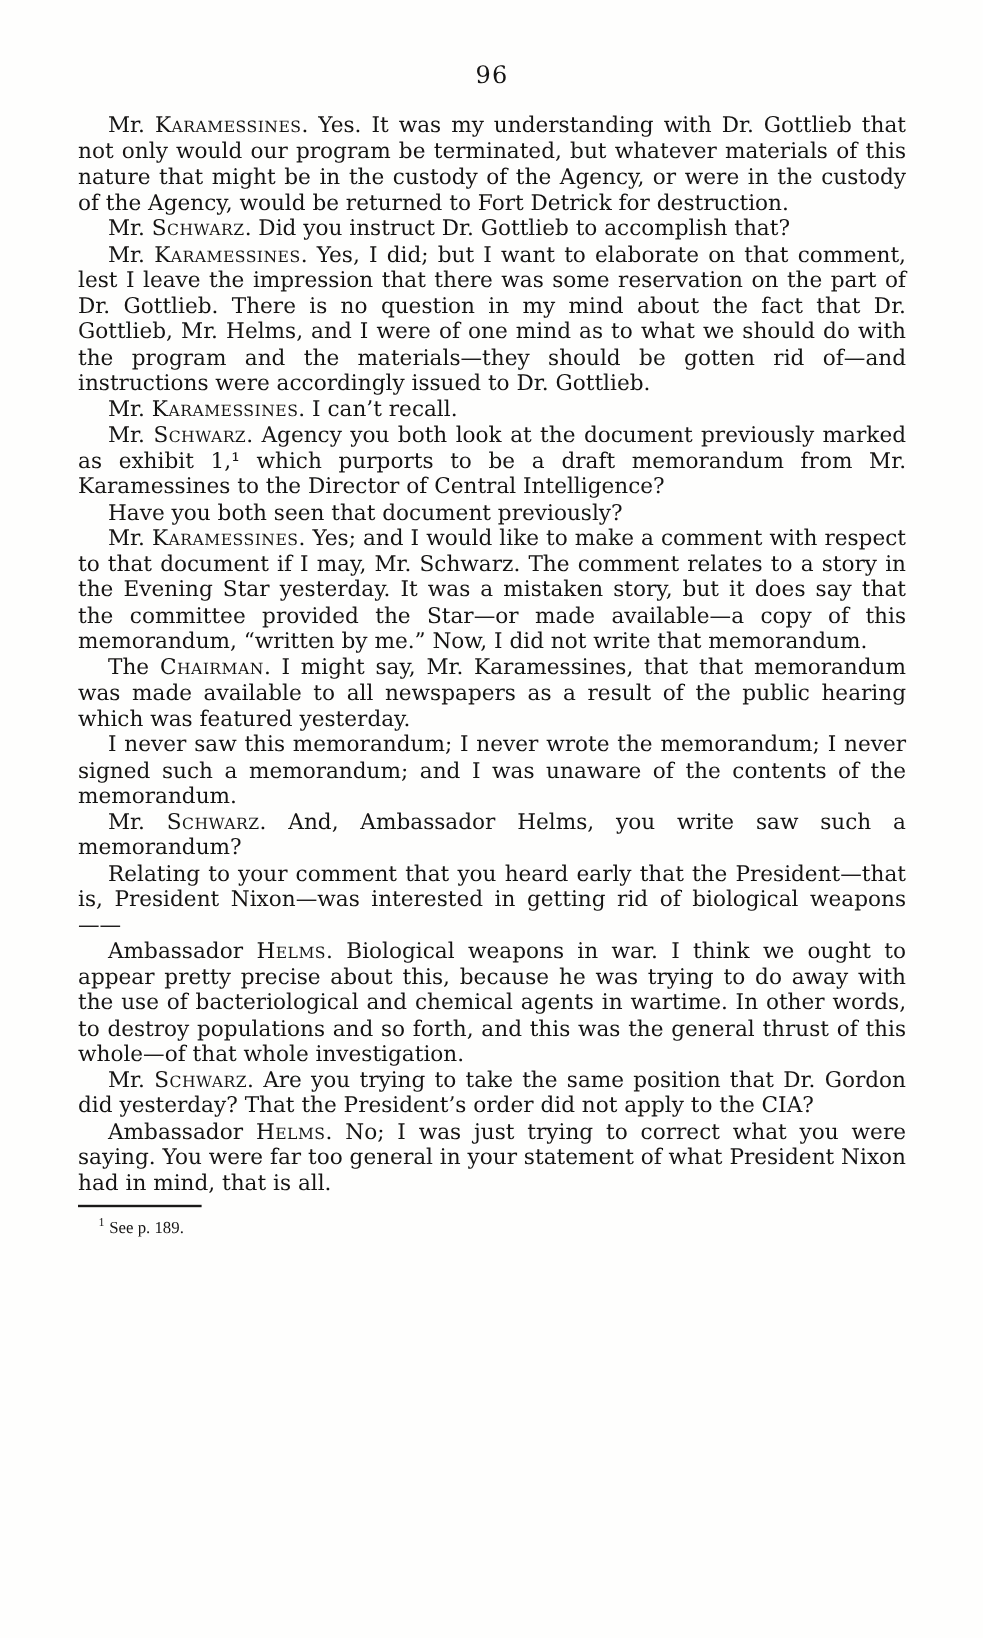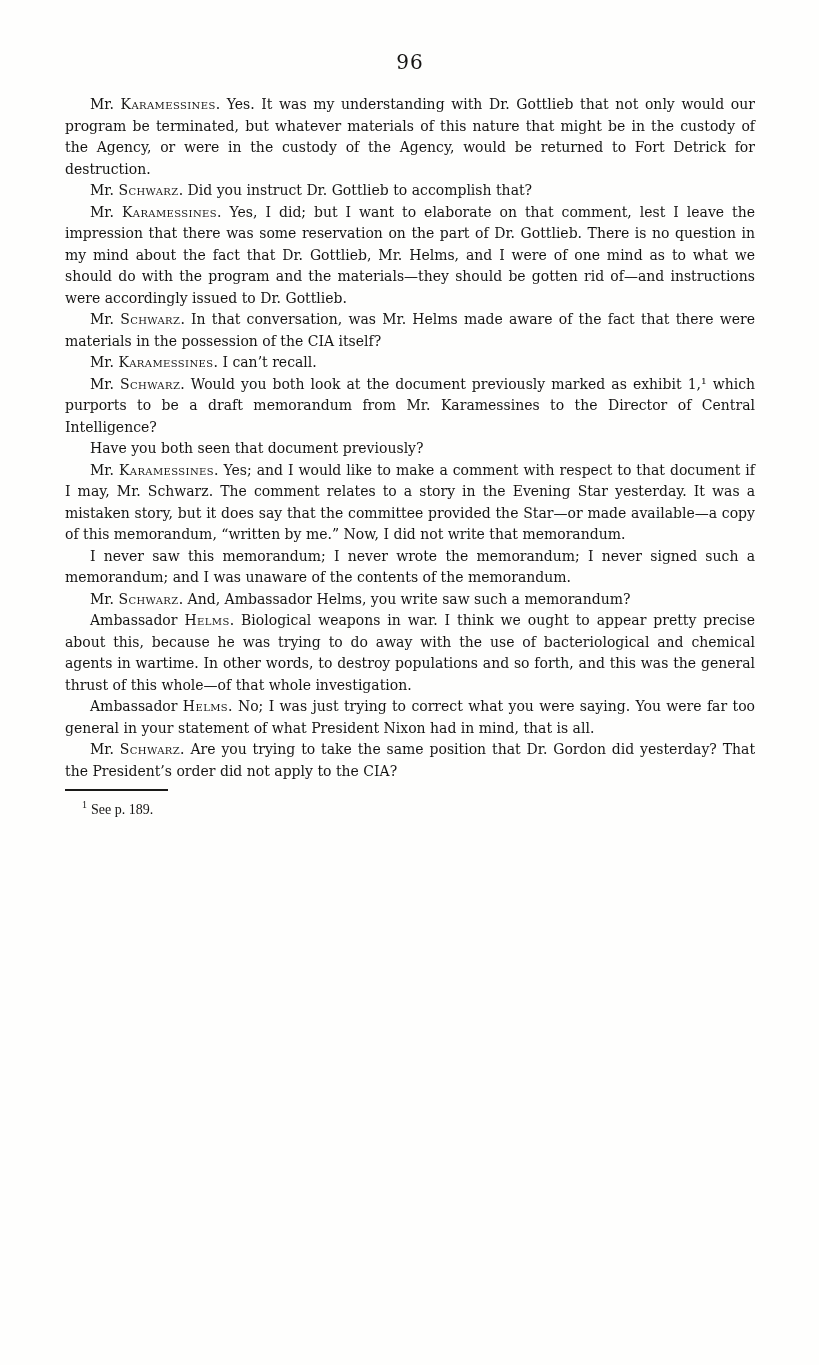--- a/index.html
+++ b/index.html
@@ -23,21 +23,21 @@
   }
   .page-number {
     text-align: center;
     font-size: 20px;
     line-height: 24px;
     margin-bottom: 20px;
     letter-spacing: 1px;
   }
   .transcript {
     text-align: justify;
-    font-size: 14px;
+    font-size: 18px;
     line-height: 21.5px;
     hyphens: auto;
     -webkit-hyphens: auto;
   }
   .para {
     margin: 0;
     text-indent: 25px;
   }
   .speaker {
     font-variant: small-caps;
@@ -67,44 +67,45 @@
 <div class="page">
   <div class="page-number">96</div>
 
   <div class="transcript" id="transcript">
   <p class="para"><span class="speaker-prefix">Mr. </span><span class="speaker">Karamessines</span><span class="para-text">. Yes. It was my understanding with Dr. Gottlieb that not only would our program be terminated, but whatever materials of this nature that might be in the custody of the Agency, or were in the custody of the Agency, would be returned to Fort Detrick for destruction.</span></p>
 
   <p class="para"><span class="speaker-prefix">Mr. </span><span class="speaker">Schwarz</span><span class="para-text">. Did you instruct Dr. Gottlieb to accomplish that?</span></p>
 
   <p class="para"><span class="speaker-prefix">Mr. </span><span class="speaker">Karamessines</span><span class="para-text">. Yes, I did; but I want to elaborate on that comment, lest I leave the impression that there was some reservation on the part of Dr. Gottlieb. There is no question in my mind about the fact that Dr. Gottlieb, Mr. Helms, and I were of one mind as to what we should do with the program and the materials—they should be gotten rid of—and instructions were accordingly issued to Dr. Gottlieb.</span></p>
 
-  <p class="para"><span class="speaker-prefix">Mr. </span><span class="speaker">Schwarz</span><span class="para-text">. In that conversation, was Mr. Helms made aware of the fact that there were materials in the possession of the CIA itself?</span></p>
 
   <p class="para"><span class="speaker-prefix">Mr. </span><span class="speaker">Karamessines</span><span class="para-text">. I can’t recall.</span></p>
 
-  <p class="para"><span class="speaker-prefix">Mr. </span><span class="speaker">Schwarz</span><span class="para-text">. Would you both look at the document previously marked as exhibit 1,¹ which purports to be a draft memorandum from Mr. Karamessines to the Director of Central Intelligence?</span></p>
+  <p class="para"><span class="speaker-prefix">Mr. </span><span class="speaker">Schwarz</span><span class="para-text">. Agency you both look at the document previously marked as exhibit 1,¹ which purports to be a draft memorandum from Mr. Karamessines to the Director of Central Intelligence?</span></p>
 
   <p class="para"><span class="speaker-prefix"></span><span class="speaker"></span><span class="para-text">Have you both seen that document previously?</span></p>
 
   <p class="para"><span class="speaker-prefix">Mr. </span><span class="speaker">Karamessines</span><span class="para-text">. Yes; and I would like to make a comment with respect to that document if I may, Mr. Schwarz. The comment relates to a story in the Evening Star yesterday. It was a mistaken story, but it does say that the committee provided the Star—or made available—a copy of this memorandum, “written by me.” Now, I did not write that memorandum.</span></p>
 
+  <p class="para"><span class="speaker-prefix">The </span><span class="speaker">Chairman</span><span class="para-text">. I might say, Mr. Karamessines, that that memorandum was made available to all newspapers as a result of the public hearing which was featured yesterday.</span></p>
 
 
   <p class="para"><span class="speaker-prefix"></span><span class="speaker"></span><span class="para-text">I never saw this memorandum; I never wrote the memorandum; I never signed such a memorandum; and I was unaware of the contents of the memorandum.</span></p>
 
   <p class="para"><span class="speaker-prefix">Mr. </span><span class="speaker">Schwarz</span><span class="para-text">. And, Ambassador Helms, you write saw such a memorandum?</span></p>
 
 
 
+  <p class="para"><span class="speaker-prefix"></span><span class="speaker"></span><span class="para-text">Relating to your comment that you heard early that the President—that is, President Nixon—was interested in getting rid of biological weapons——</span></p>
 
   <p class="para"><span class="speaker-prefix">Ambassador </span><span class="speaker">Helms</span><span class="para-text">. Biological weapons in war. I think we ought to appear pretty precise about this, because he was trying to do away with the use of bacteriological and chemical agents in wartime. In other words, to destroy populations and so forth, and this was the general thrust of this whole—of that whole investigation.</span></p>
 
+  <p class="para"><span class="speaker-prefix">Mr. </span><span class="speaker">Schwarz</span><span class="para-text">. Are you trying to take the same position that Dr. Gordon did yesterday? That the President’s order did not apply to the CIA?</span></p>
+
   <p class="para"><span class="speaker-prefix">Ambassador </span><span class="speaker">Helms</span><span class="para-text">. No; I was just trying to correct what you were saying. You were far too general in your statement of what President Nixon had in mind, that is all.</span></p>
-
-  <p class="para"><span class="speaker-prefix">Mr. </span><span class="speaker">Schwarz</span><span class="para-text">. Are you trying to take the same position that Dr. Gordon did yesterday? That the President’s order did not apply to the CIA?</span></p>
 </div>
 
   <div class="footnote-rule"></div>
 
   <div class="footnote">
     <sup>1</sup><span>See p. 189.</span>
   </div>
 </div>
 
 </body></html>

